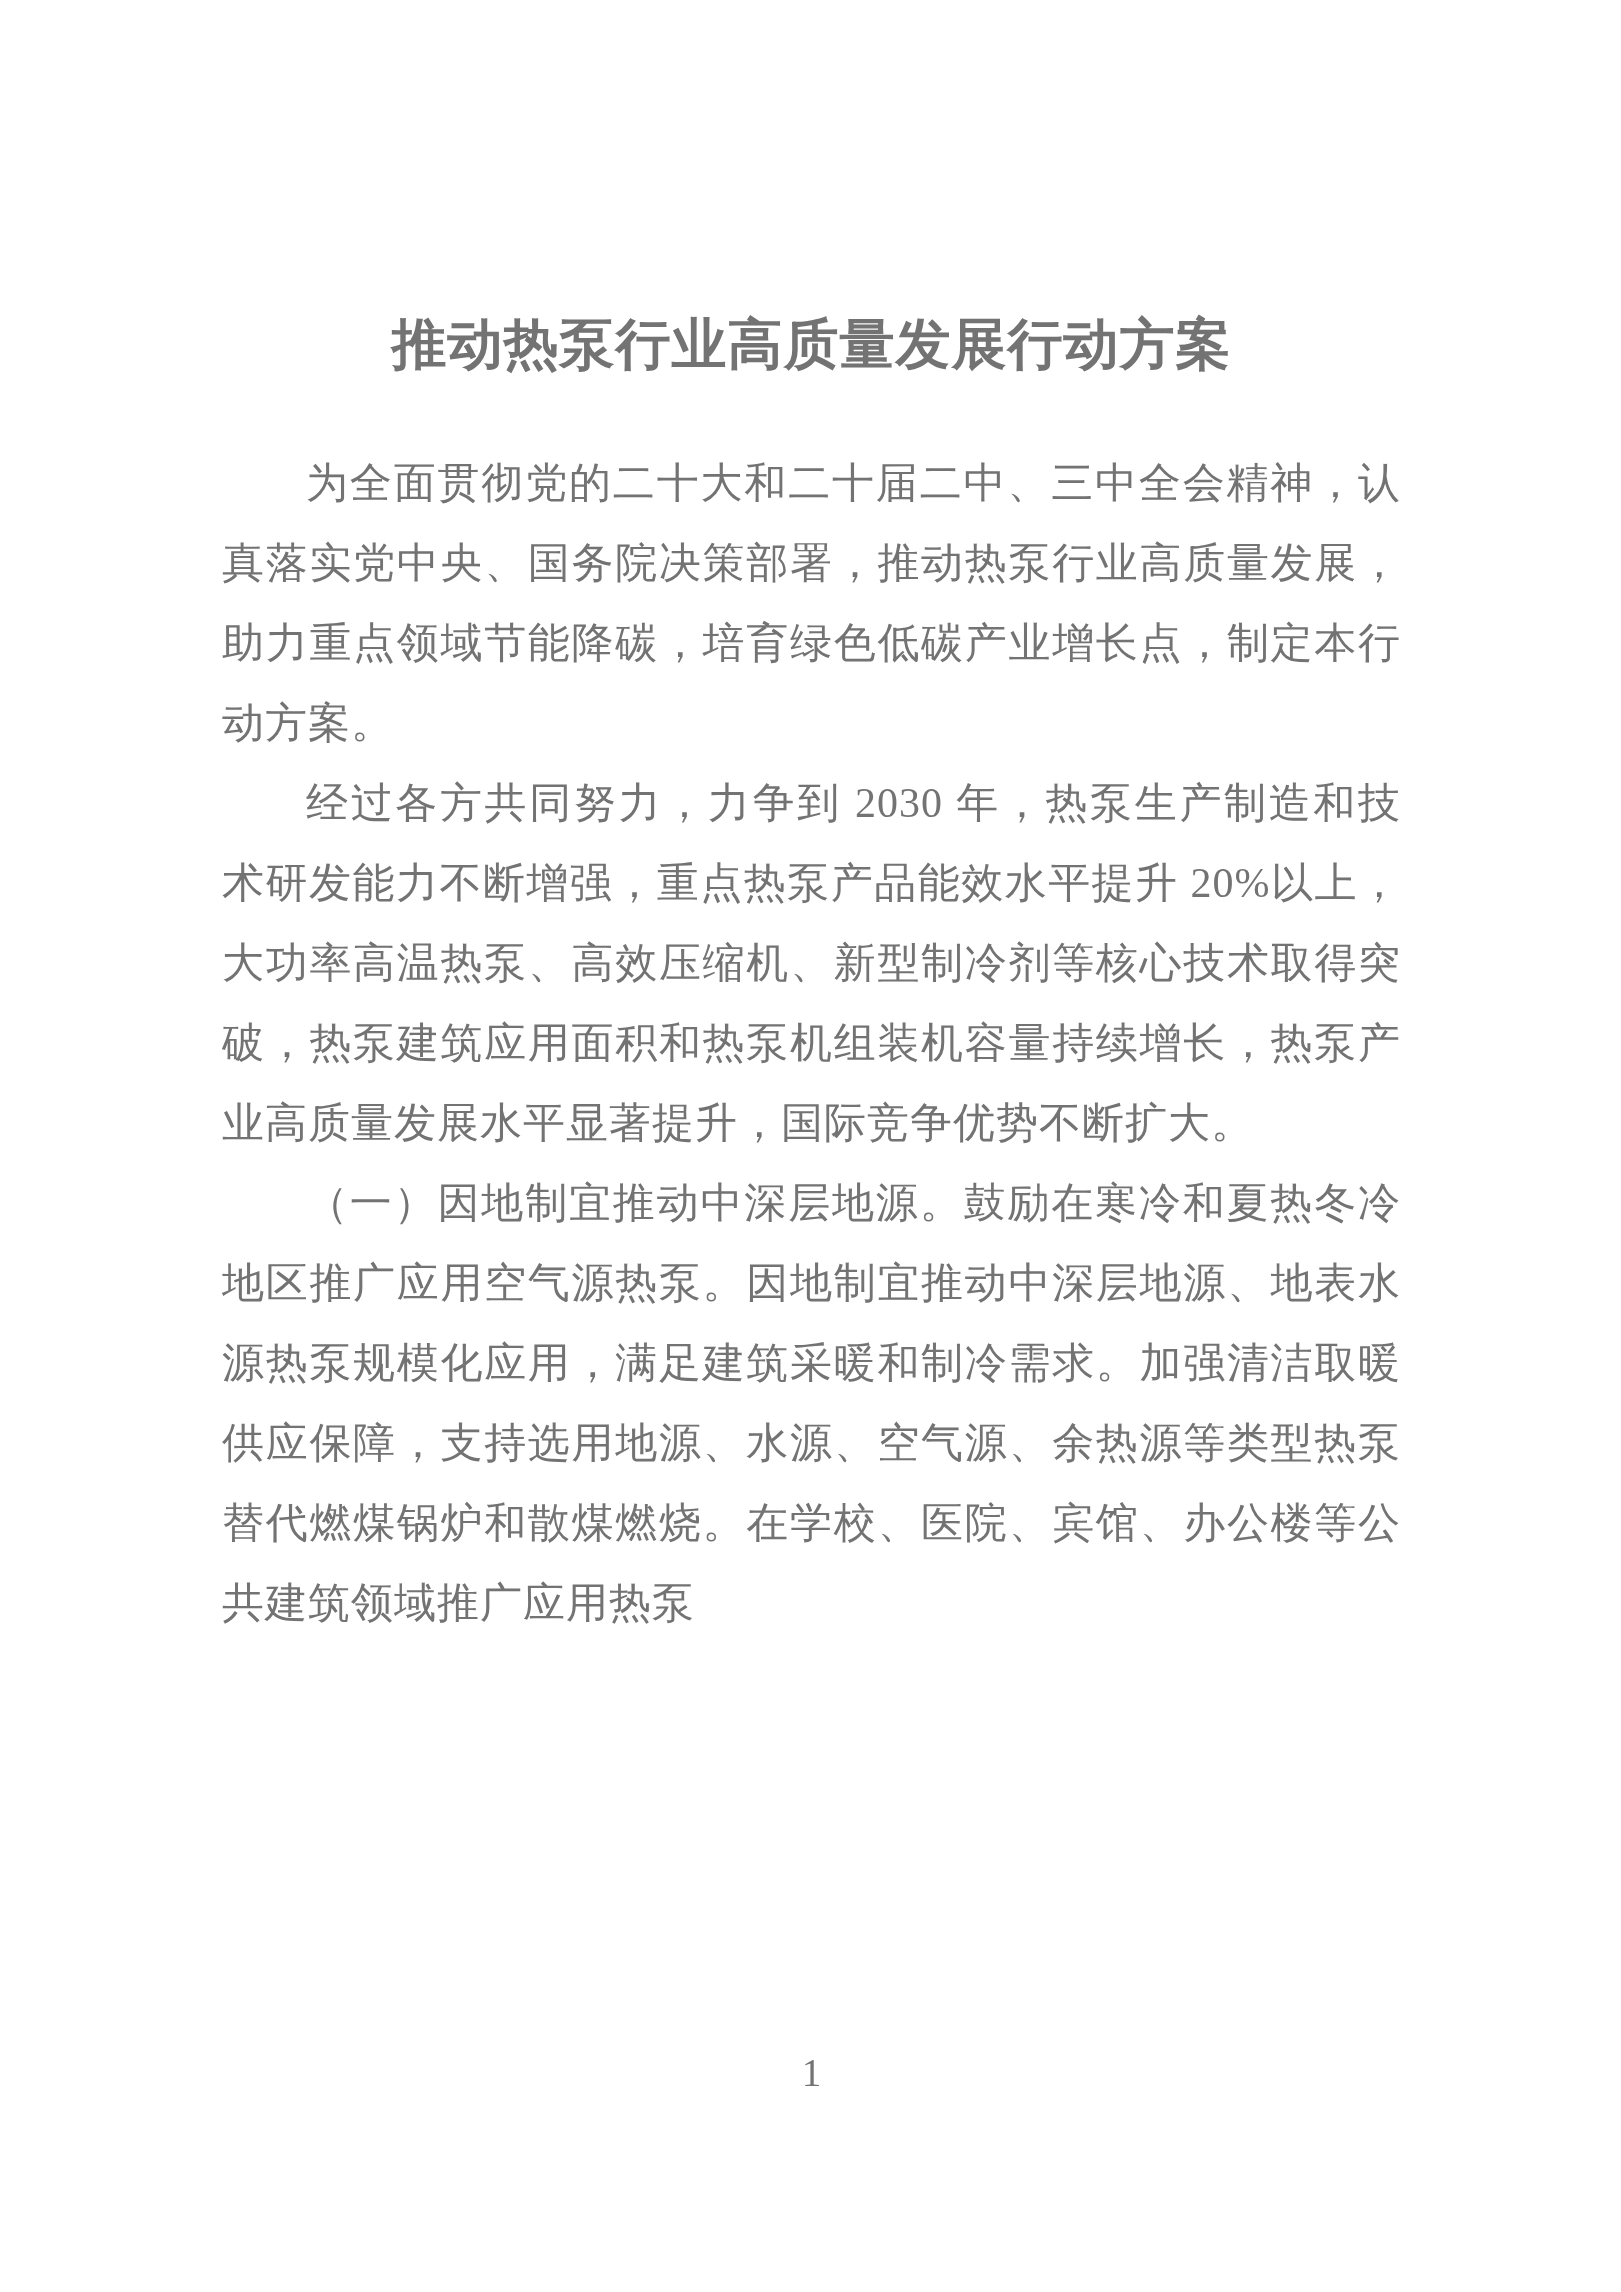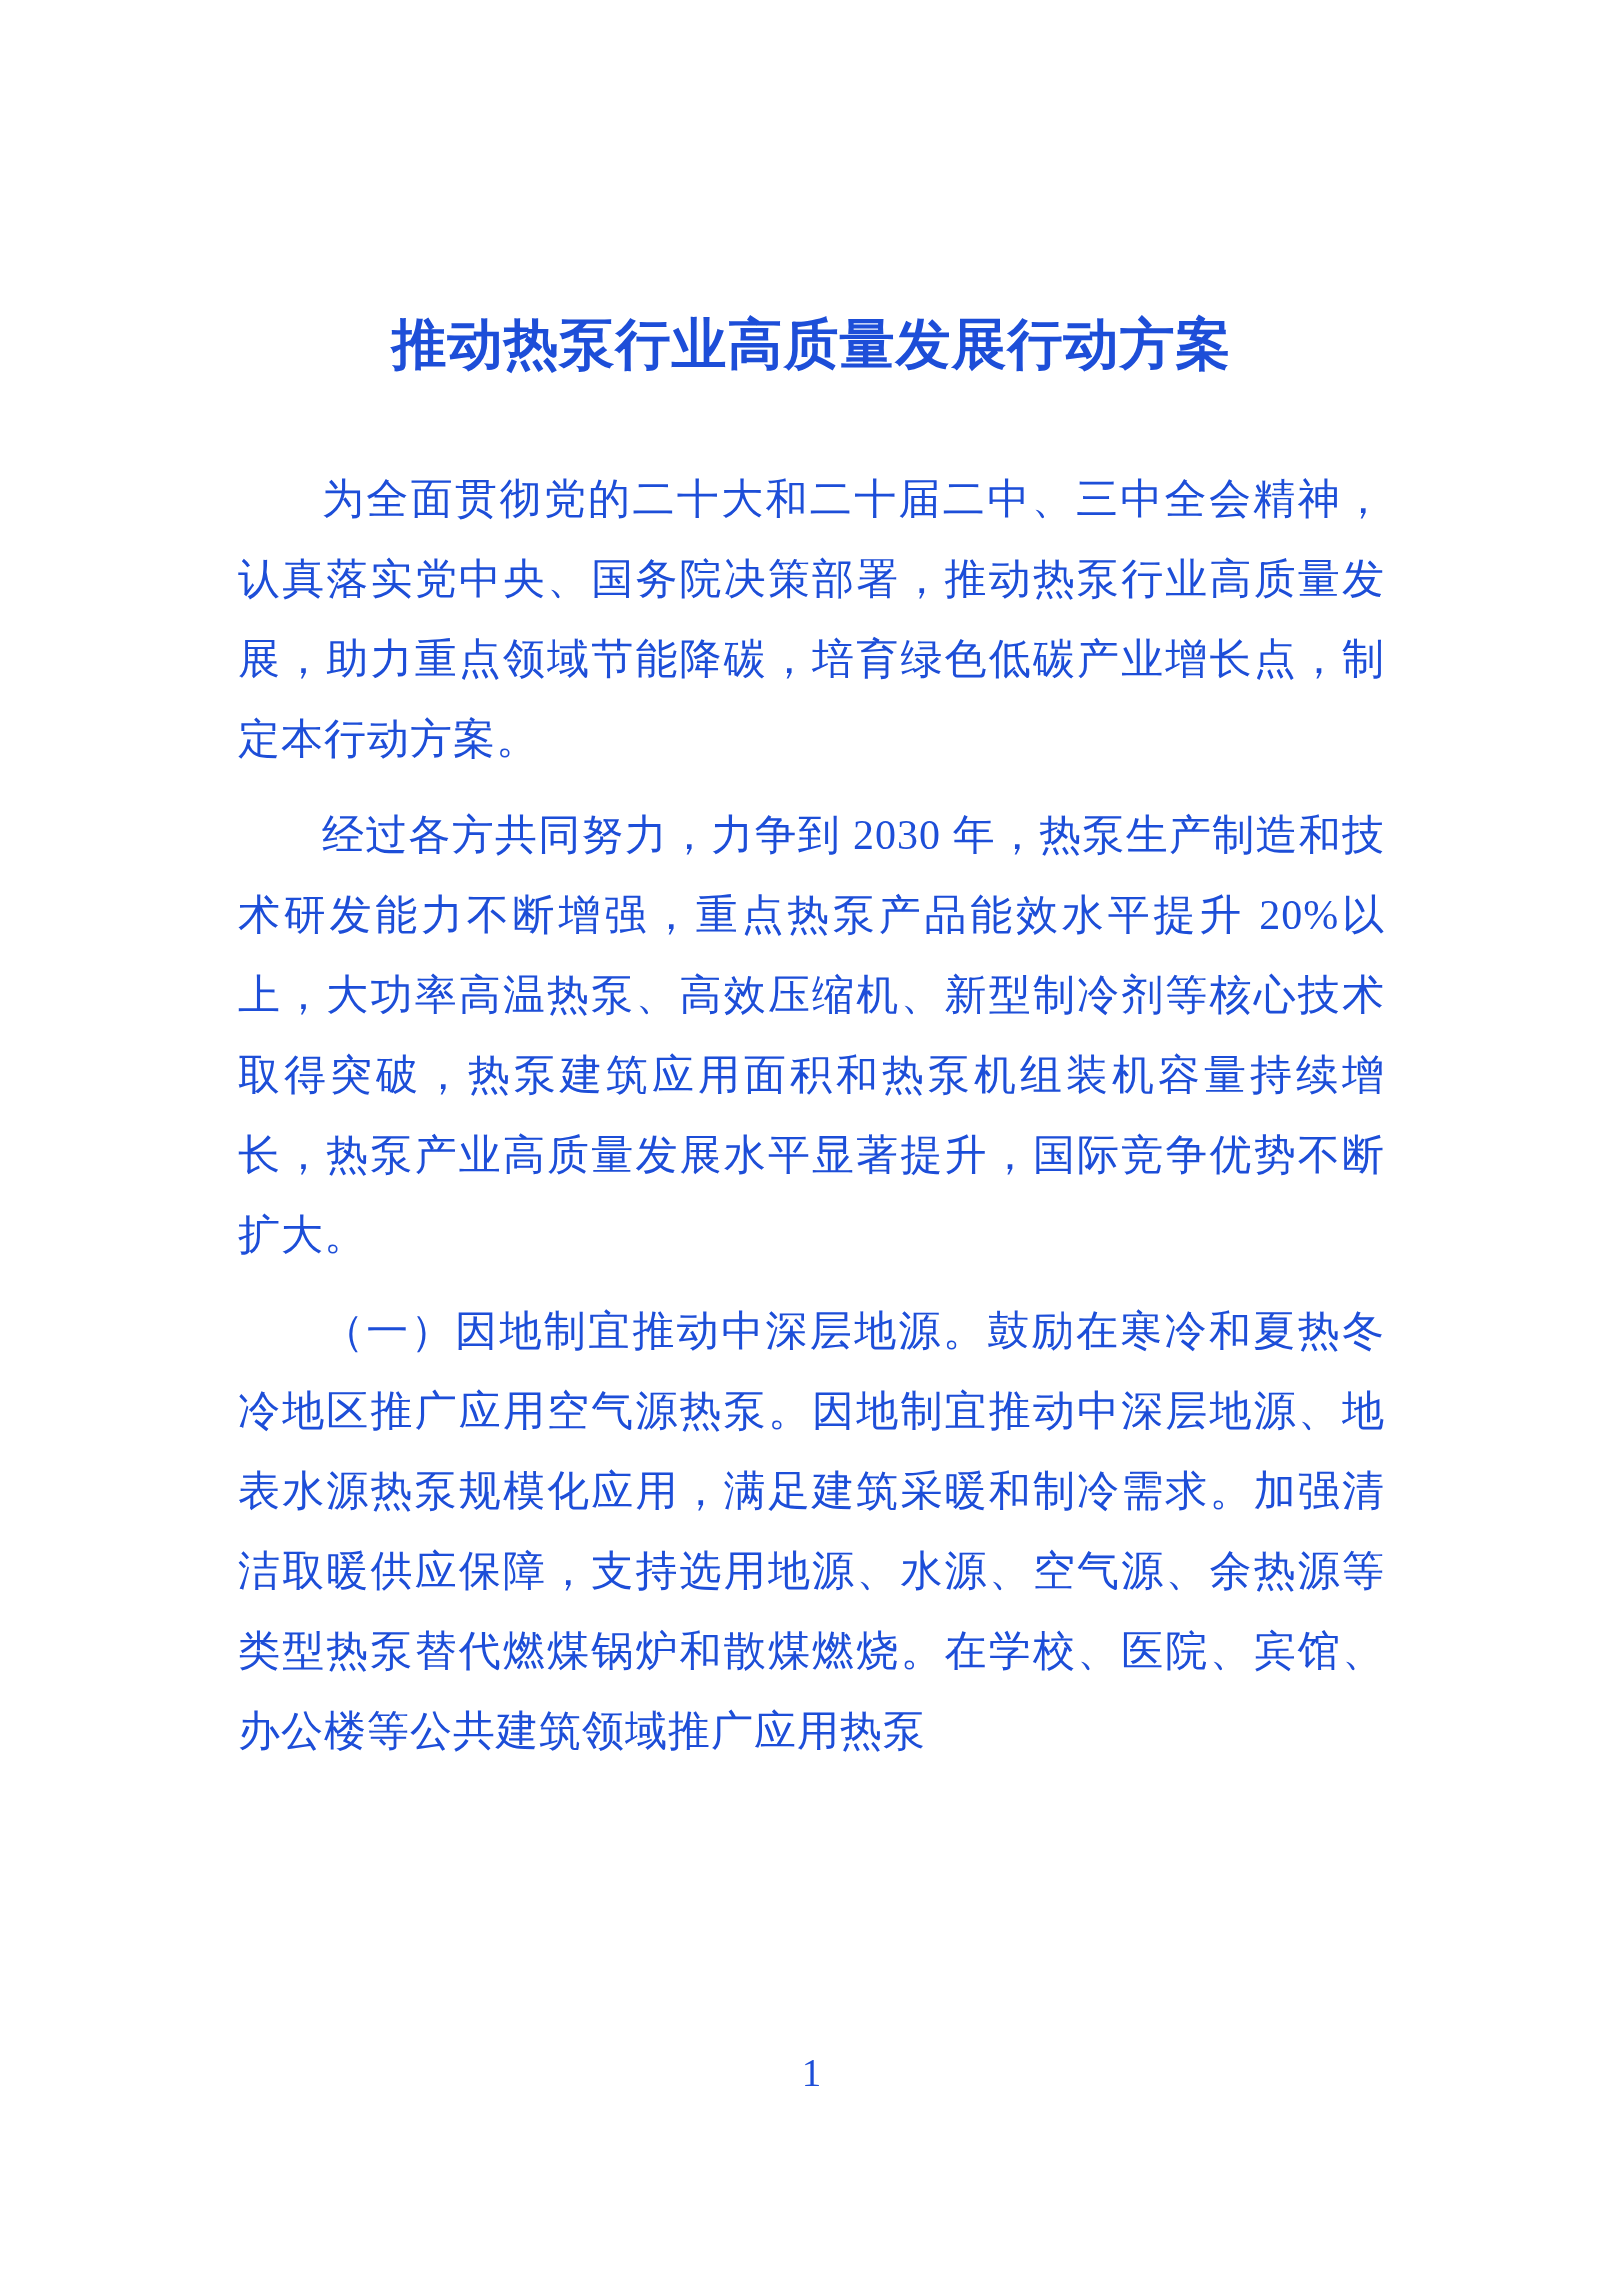--- a/index.html
+++ b/index.html
@@ -7,21 +7,21 @@
     padding: 0;
     background: #e8e8e8;
   }
   .page {
     position: relative;
     width: 1621px;
     height: 2293px;
     background: #ffffff;
     overflow: hidden;
     font-family: "Liberation Serif", serif;
-    color: #1d4ed8;
+    color: #737373;
   }
   .doc-title {
     position: absolute;
     left: 222px;
     top: 272px;
     width: 1179px;
     text-align: center;
     font-family: "Liberation Serif", serif;
     font-weight: 700;
     font-size: 55px;
@@ -37,21 +37,21 @@
     height: 1612px;
     overflow: hidden;
     font-size: 42px;
     line-height: 80px;
     letter-spacing: 1px;
     text-align: justify;
     text-justify: inter-ideograph;
     word-break: break-all;
   }
   .content p, .content h2 {
-    margin: 16px;
+    margin: 0;
     padding: 0;
     text-indent: 2em;
   }
   .para {
     font-family: "Liberation Serif", serif;
     font-weight: 400;
   }
   .heading {
     font-family: "Liberation Sans", sans-serif;
     font-weight: 700;

